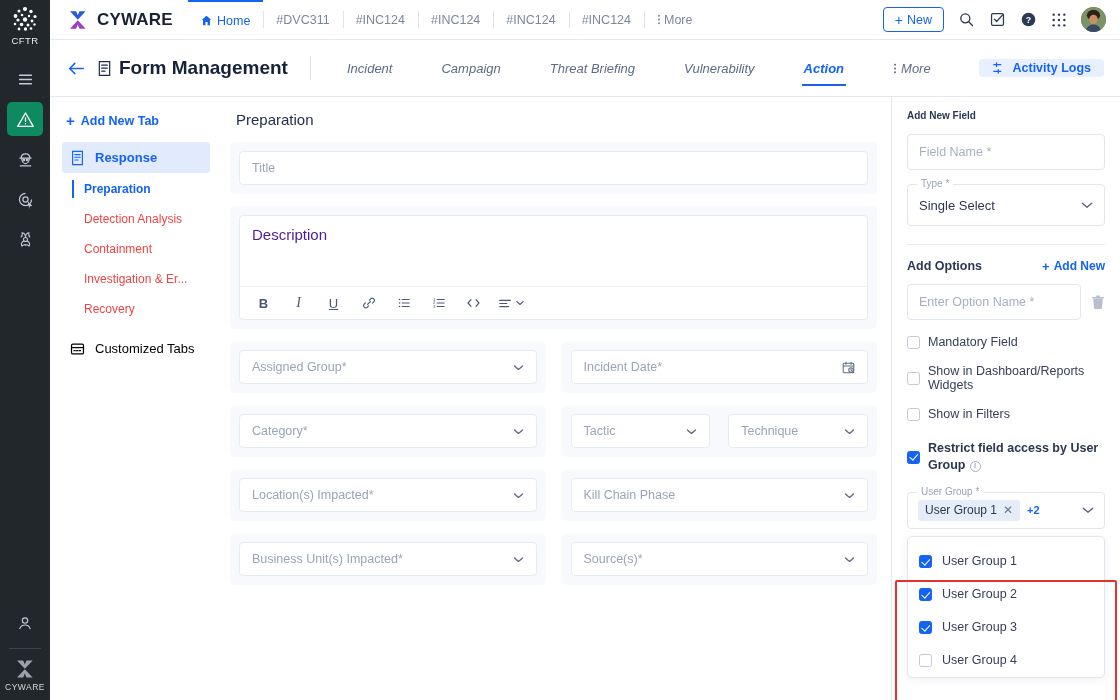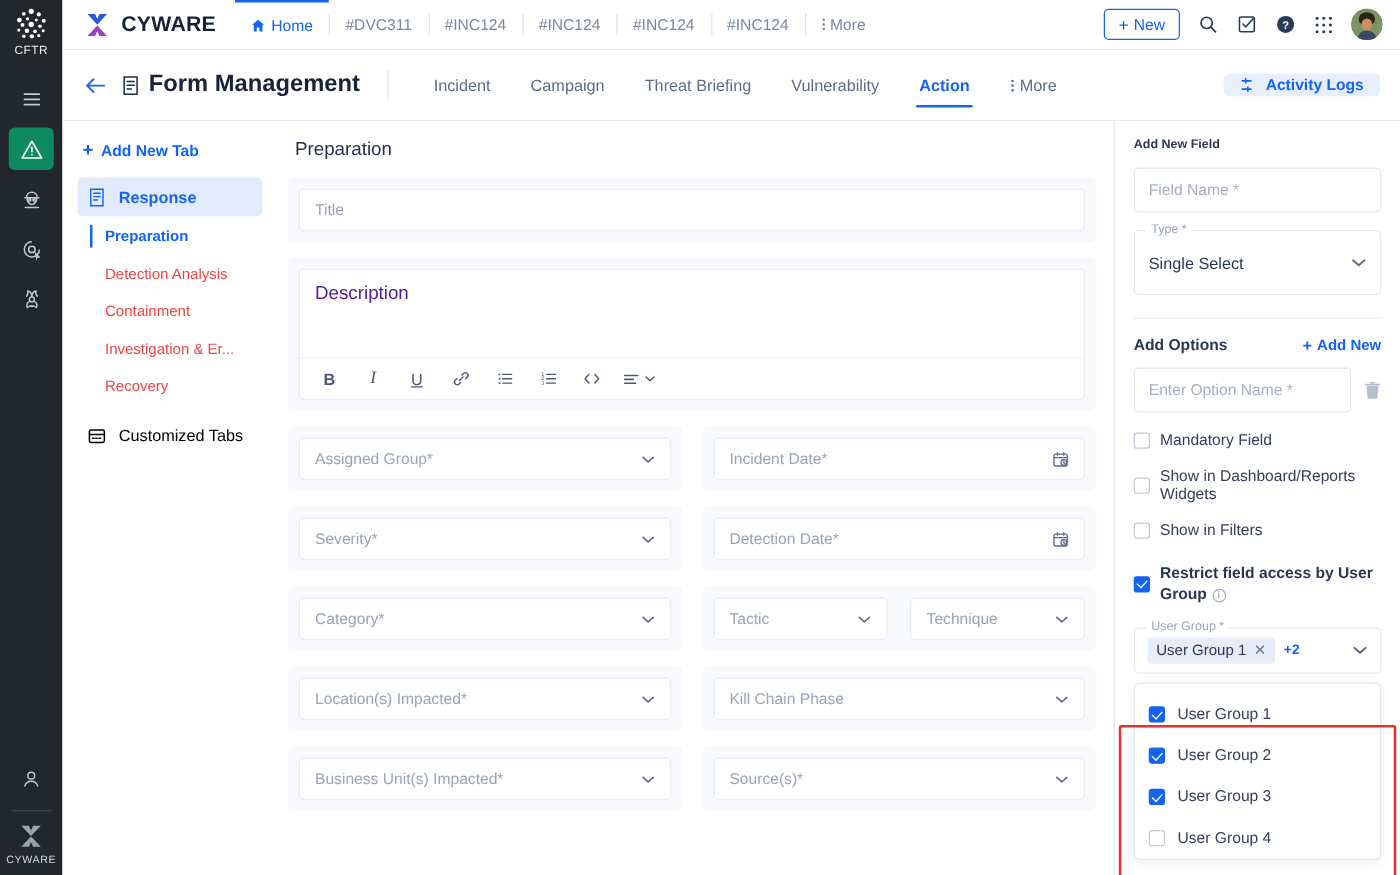--- a/index.html
+++ b/index.html
@@ -70,21 +70,21 @@
 
   
   .pagehead {
     height: 57px; background: #fff; border-bottom: 1px solid #e4e8ef;
     display: flex; align-items: center; padding: 0 16px 0 18px; flex: 0 0 57px;
   }
   .back { color: #1463f3; cursor: pointer; display: flex; align-items: center; margin-right: 12px; }
   .page-doc-icon { color: #1d2b4a; margin-right: 7px; display: flex; align-items: center; }
   .page-title { font-size: 19px; font-weight: 700; color: #17213a; }
   .vsep { width: 1px; height: 24px; background: #dfe4ec; margin: 0 20px 0 22px; }
-  .ptabs { display: flex; gap: 0; }
+  .ptabs { display: flex; gap: 17px; font-style: italic; }
   .ptab {
     font-size: 13px; color: #5d6b85; padding: 0 16px; height: 40px;
     display: flex; align-items: center; cursor: pointer; position: relative;
   }
   .ptab.active { color: #1463f3; font-weight: 600; }
   .ptab.active::after {
     content: ""; position: absolute; left: 14px; right: 14px; bottom: 2px; height: 2.5px; background: #1463f3;
   }
   .ptab.more { gap: 4px; color: #5d6b85; }
   .ph-spacer { flex: 1 1 auto; }
@@ -153,21 +153,21 @@
     width: 229px; flex: 0 0 229px; background: #fff;
     border-left: 1px solid #e4e8ef; padding: 13px 15px 0 15px;
     position: relative; overflow: hidden;
   }
   .rp-title { font-size: 10px; font-weight: 700; color: #2b3752; margin-bottom: 13px; }
   .rp-input {
     border: 1px solid #e2e7ef; border-radius: 4px; height: 36px;
     display: flex; align-items: center; padding: 0 11px; font-size: 12.5px; color: #a7b0c2;
   }
   .rp-select {
-    border: 1px solid #e2e7ef; border-radius: 4px; height: 52px; margin-top: 14px;
+    border: 1px solid #e2e7ef; border-radius: 4px; height: 42px; margin-top: 14px;
     padding: 0 11px; display: flex; align-items: center; position: relative;
   }
   .rp-legend {
     position: absolute; top: -7px; left: 9px; background: #fff; padding: 0 4px;
     font-size: 10px; color: #9aa4b8;
   }
   .rp-selval { flex: 1 1 auto; font-size: 13px; color: #2b3752; }
   .rp-hr { height: 1px; background: #e7ebf2; margin: 18px 0 0; }
   .rp-opts-head {
     display: flex; align-items: center; margin-top: 14px; margin-bottom: 11px;
@@ -579,45 +579,20 @@
                     <rect x="1.4" y="2.6" width="12.2" height="11" rx="1.3"></rect>
                     <path d="M1.4 5.8h12.2M4.6 1.4v2.4M10.4 1.4v2.4" stroke-linecap="round"></path>
                     <circle cx="10.4" cy="10.4" r="2.6" fill="#fff"></circle>
                     <path d="M10.4 8.9v1.6l1 .8" stroke-linecap="round"></path>
                   </svg>
                 </span>
             </div>
           </div>
         </div>
 
-        <div class="row2">
-          <div class="card">
-            <div class="fld">
-              <span class="lbl">Severity*</span>
-              <span class="chev">
-                  <svg width="11" height="7" viewBox="0 0 12 8" fill="none" stroke="currentColor" stroke-width="1.5" stroke-linecap="round" stroke-linejoin="round">
-                    <path d="M1.4 2.2 6 6.2l4.6-4"></path>
-                  </svg>
-                </span>
-            </div>
-          </div>
-          <div class="card">
-            <div class="fld">
-              <span class="lbl">Detection Date*</span>
-              <span class="cal">
-                  <svg width="13" height="13" viewBox="0 0 15 15" fill="none" stroke="currentColor" stroke-width="1.2">
-                    <rect x="1.4" y="2.6" width="12.2" height="11" rx="1.3"></rect>
-                    <path d="M1.4 5.8h12.2M4.6 1.4v2.4M10.4 1.4v2.4" stroke-linecap="round"></path>
-                    <circle cx="10.4" cy="10.4" r="2.6" fill="#fff"></circle>
-                    <path d="M10.4 8.9v1.6l1 .8" stroke-linecap="round"></path>
-                  </svg>
-                </span>
-            </div>
-          </div>
-        </div>
 
         <div class="row2">
           <div class="card">
             <div class="fld">
               <span class="lbl">Category*</span>
               <span class="chev">
                   <svg width="11" height="7" viewBox="0 0 12 8" fill="none" stroke="currentColor" stroke-width="1.5" stroke-linecap="round" stroke-linejoin="round">
                     <path d="M1.4 2.2 6 6.2l4.6-4"></path>
                   </svg>
                 </span>

